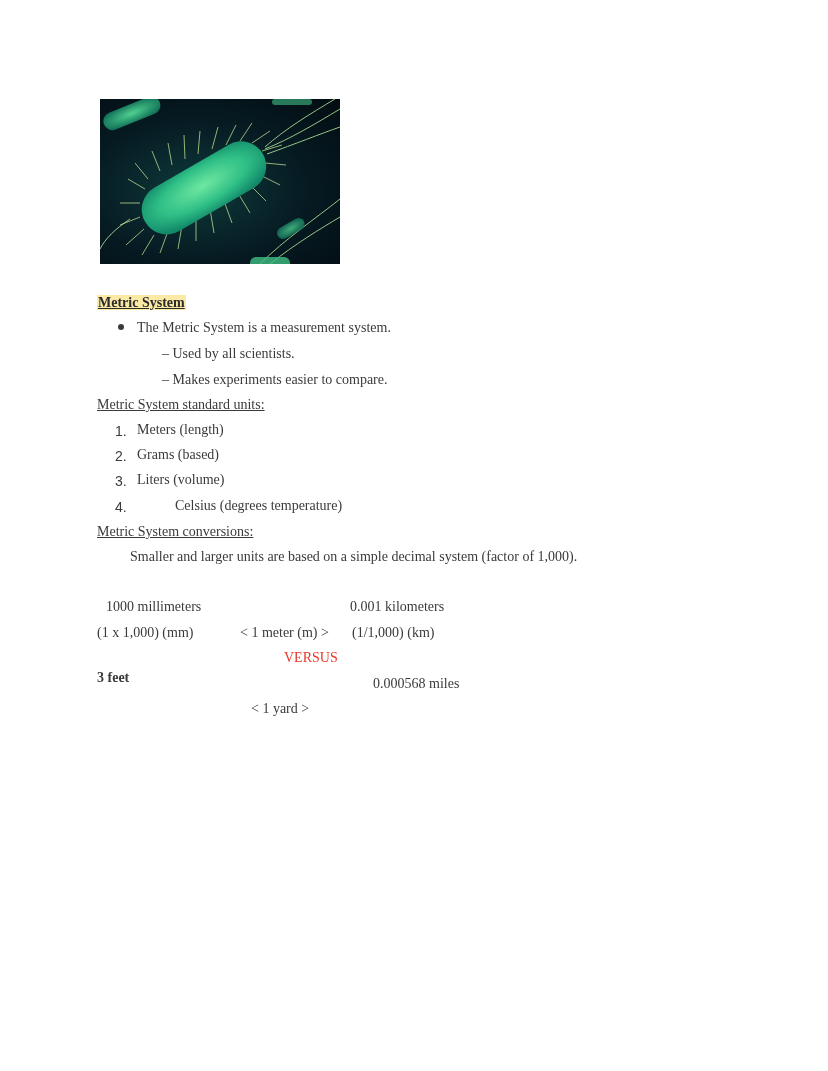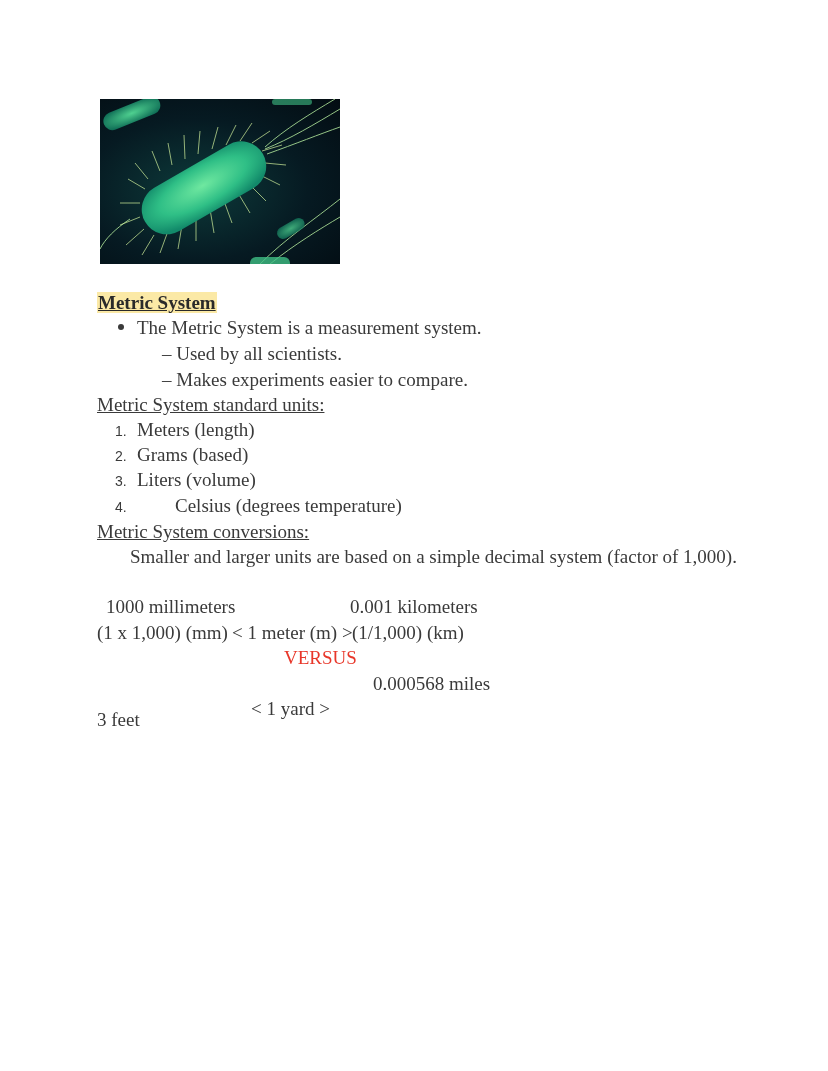--- a/index.html
+++ b/index.html
@@ -1,18 +1,18 @@
 <!DOCTYPE html>
 <html><head>
   <meta charset="utf-8">
   <style>
     html, body { margin: 0; padding: 0; background: #ffffff; }
     body { width: 828px; height: 1071px; position: relative; overflow: hidden;
            font-family: "Liberation Serif", "DejaVu Serif", serif; color: #3a3a3a; }
-    .abs { position: absolute; white-space: nowrap; font-size: 19px; line-height: 18px; }
+    .abs { position: absolute; white-space: nowrap; font-size: 14px; line-height: 18px; }
     .img-box { position: absolute; left: 100px; top: 99px; width: 240px; height: 165px;
                background: radial-gradient(ellipse at 40% 55%, #0d3a3a 0%, #061a22 55%, #030c12 100%);
                overflow: hidden; }
     .img-box svg { display: block; }
     .heading { font-weight: bold; text-decoration: underline; background: #fbe9a6; padding: 0 1px; color: #2a2a2a; }
     .ul { text-decoration: underline; }
     .bullet { position: absolute; left: 118px; width: 6px; height: 6px; border-radius: 50%; background: #3a3a3a; }
     .num { font-family: "Liberation Sans", "DejaVu Sans", sans-serif; font-size: 14px; }
     .versus { color: #e8372a; font-weight: normal; }
   </style>
@@ -108,20 +108,20 @@
 <div class="abs num" style="left:115px; top:498px;">4.</div>
 <div class="abs" style="left:137px; top:497px;margin-left:38px;">Celsius (degrees temperature)</div>
 
 <div class="abs ul" style="left:97px; top:523px;">Metric System conversions:</div>
 <div class="abs" style="left:130px; top:548px;text-align:right;">Smaller and larger units are based on a simple decimal system (factor of 1,000).</div>
 
 <div class="abs" style="left:106px; top:598px;">1000 millimeters</div>
 <div class="abs" style="left:350px; top:598px;">0.001 kilometers</div>
 
 <div class="abs" style="left:97px; top:624px;">(1 x 1,000) (mm)</div>
-<div class="abs" style="left:232px; top:624px;">&lt; 1 meter (m) &gt;</div>
+<div class="abs" style="left:240px; top:624px;">&lt; 1 meter (m) &gt;</div>
 <div class="abs" style="left:352px; top:624px;text-align:center;">(1/1,000) (km)</div>
 
 <div class="abs versus" style="left:284px; top:649px;">VERSUS</div>
 
-<div class="abs" style="left:97px; top:711px;">3 feet</div>
+<div class="abs" style="left:97px; top:669px;font-weight:bold;">3 feet</div>
 <div class="abs" style="left:373px; top:675px;">0.000568 miles</div>
 <div class="abs" style="left:251px; top:700px;">&lt; 1 yard &gt;</div>
 
 </body></html>

